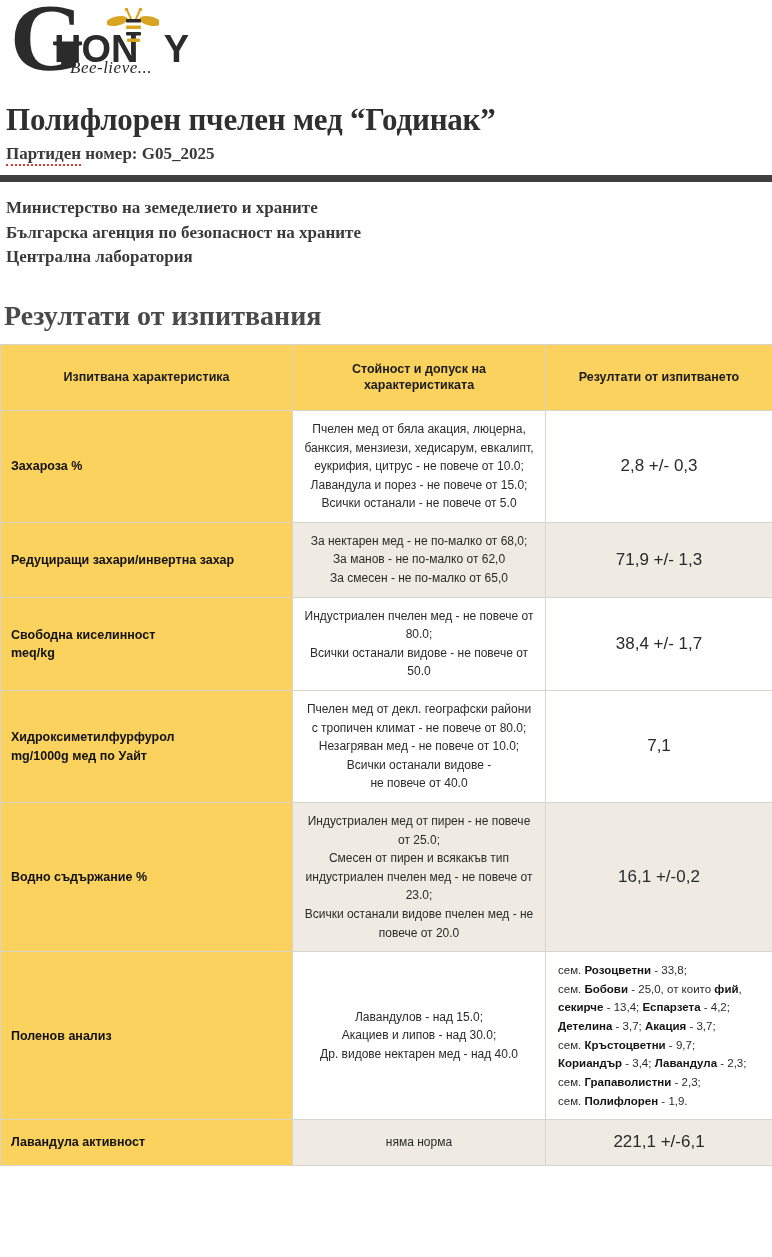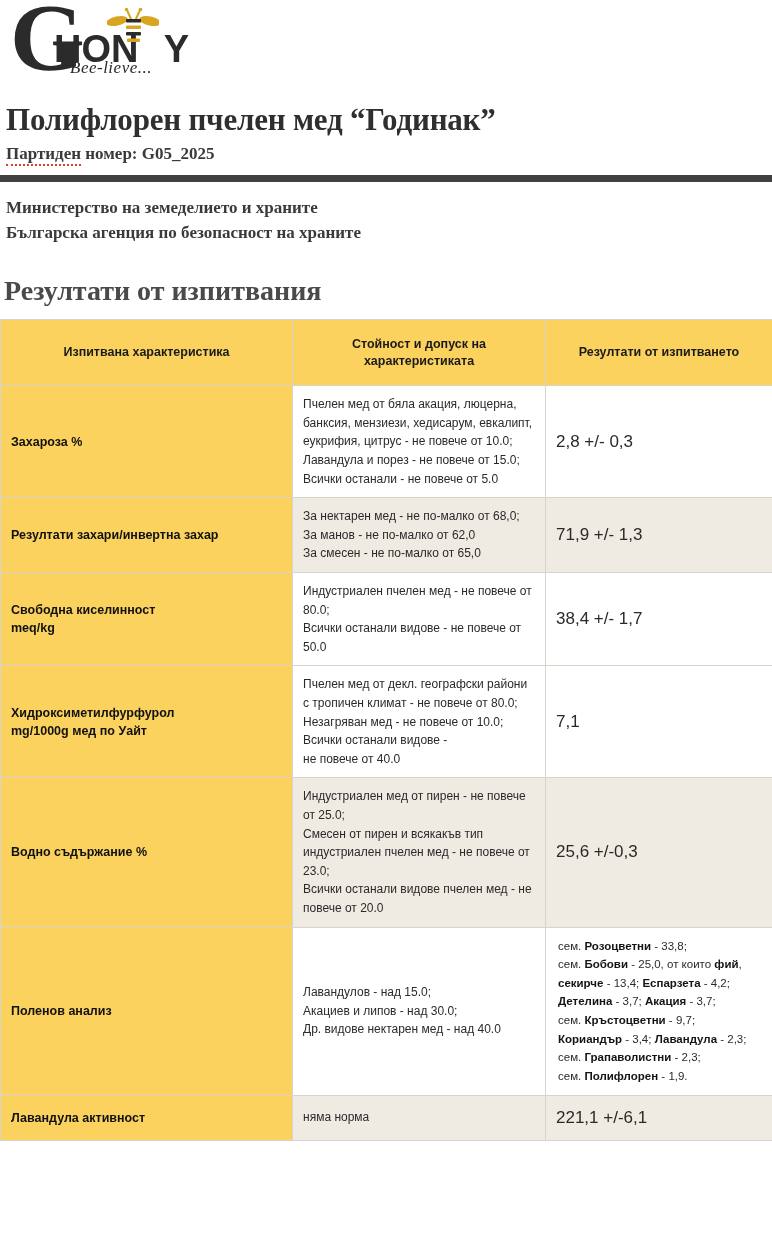--- a/index.html
+++ b/index.html
@@ -137,20 +137,21 @@
     font-size: 12.5px;
     font-weight: 700;
     text-align: left;
     line-height: 1.45;
     border-color: #e8c75c;
   }
   td.spec, td.result {
     font-size: 12px;
     color: #2a2a2a;
     line-height: 1.55;
+    text-align: center;
   }
   td.spec.left { text-align: left; }
   td.result { font-size: 17px; }
   tr.odd td.spec, tr.odd td.result { background: #ffffff; }
   tr.even td.spec, tr.even td.result { background: #efebe3; }
 
   td.result.pollen {
     text-align: left;
     font-size: 11.5px;
     line-height: 1.62;
@@ -183,20 +184,21 @@
   </div>
 </div>
 
 <div class="doc-title">Полифлорен пчелен мед “Годинак”</div>
 <div class="batch-line"><span class="spell-err">Партиден</span><span> номер: G05_2025</span></div>
 <div class="rule-bar"></div>
 
 <div class="authority">
   <div>Министерство на земеделието и храните</div>
   <div>Българска агенция по безопасност на храните</div>
+  <div>Централна лаборатория</div>
 </div>
 
 <div class="section-title">Резултати от изпитвания</div>
 
 <table class="results">
   <colgroup>
       <col class="c1">
       <col class="c2">
       <col class="c3">
     </colgroup>
@@ -207,38 +209,38 @@
       <th>Резултати от изпитването</th>
     </tr>
   </thead>
   <tbody id="tbody">
       <tr class="odd">
         <td class="param">Захароза %</td>
         <td class="spec">Пчелен мед от бяла акация, люцерна, банксия, мензиези, хедисарум, евкалипт, еукрифия, цитрус - не повече от 10.0; Лавандула и порез - не повече от 15.0;<br>Всички останали - не повече от 5.0</td>
         <td class="result">2,8 +/- 0,3</td>
       </tr>
       <tr class="even">
-        <td class="param">Резултати захари/инвертна захар</td>
+        <td class="param">Редуциращи захари/инвертна захар</td>
         <td class="spec">За нектарен мед  - не по-малко от 68,0;<br>За манов - не по-малко от 62,0<br>За смесен - не по-малко от 65,0</td>
         <td class="result">71,9 +/- 1,3</td>
       </tr>
       <tr class="odd">
         <td class="param">Свободна киселинност<br>meq/kg</td>
         <td class="spec">Индустриален пчелен мед - не повече от 80.0;<br>Всички останали видове - не повече от 50.0</td>
         <td class="result">38,4 +/- 1,7</td>
       </tr>
       <tr class="odd">
         <td class="param">Хидроксиметилфурфурол<br>mg/1000g мед по Уайт</td>
         <td class="spec">Пчелен мед от декл. географски райони с тропичен климат - не повече от 80.0;<br>Незагряван мед - не повече от 10.0;<br>Всички останали видове -<br>не повече от 40.0</td>
         <td class="result">7,1</td>
       </tr>
       <tr class="even">
         <td class="param">Водно съдържание %</td>
         <td class="spec">Индустриален мед от пирен - не повече от 25.0;<br>Смесен от пирен и всякакъв тип индустриален пчелен мед - не повече от 23.0;<br>Всички останали видове пчелен мед - не повече от 20.0</td>
-        <td class="result">25,6 +/-0,3</td>
+        <td class="result">16,1 +/-0,2</td>
       </tr>
       <tr class="odd">
         <td class="param">Поленов анализ</td>
         <td class="spec">Лавандулов - над 15.0;<br>Акациев и липов - над 30.0;<br>Др. видове нектарен мед - над 40.0</td>
         <td class="result pollen">сем. <b>Розоцветни</b> - 33,8;<br>сем. <b>Бобови</b> - 25,0, от които <b>фий</b>,<br><b>секирче</b> - 13,4; <b>Еспарзета</b> - 4,2;<br><b>Детелина</b> - 3,7; <b>Акация</b> - 3,7;<br>сем. <b>Кръстоцветни</b> - 9,7;<br><b>Кориандър</b> - 3,4; <b>Лавандула</b> - 2,3;<br>сем. <b>Грапаволистни</b> - 2,3;<br>сем. <b>Полифлорен</b> - 1,9.</td>
       </tr>
       <tr class="even">
         <td class="param">Лавандула активност</td>
         <td class="spec">няма норма</td>
         <td class="result">221,1 +/-6,1</td>

